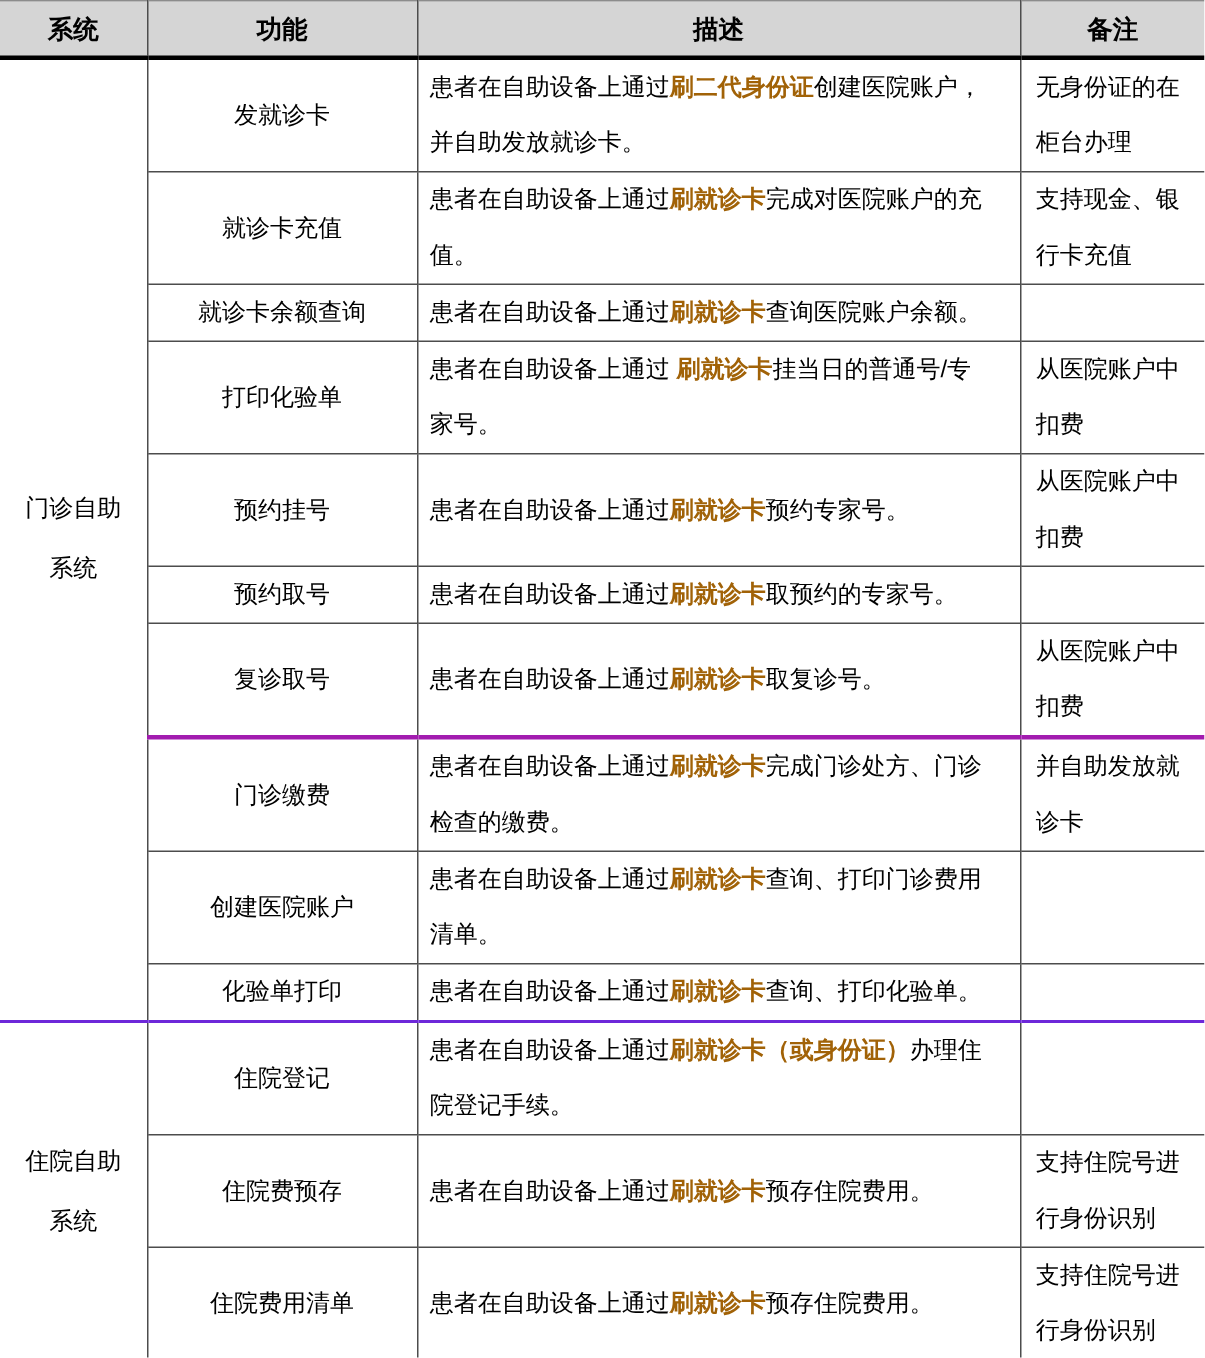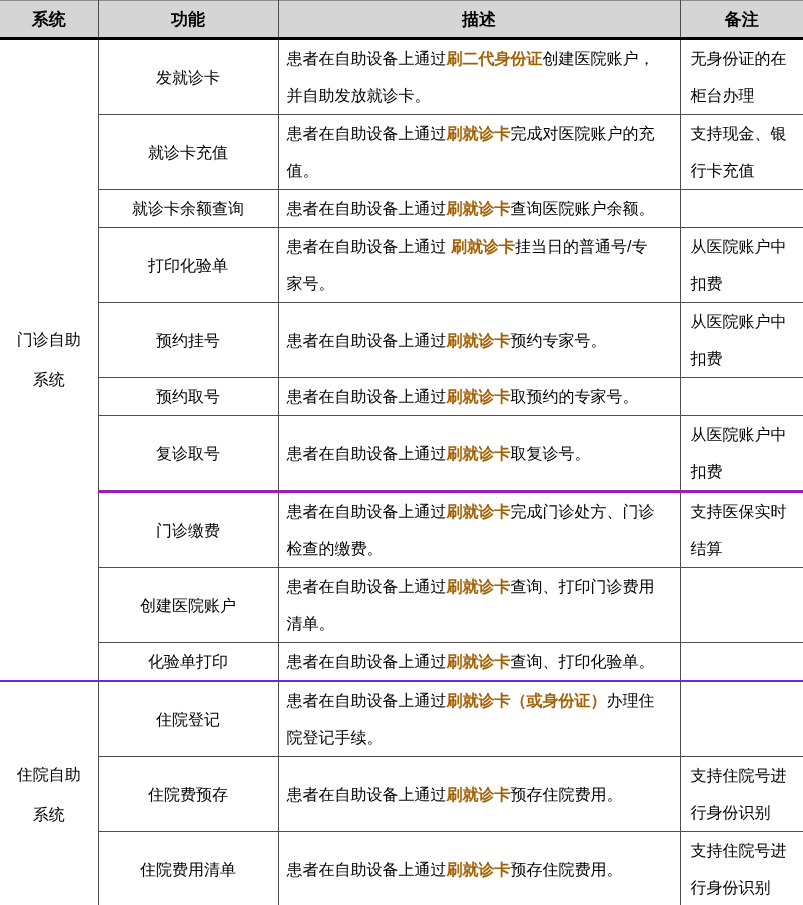--- a/index.html
+++ b/index.html
@@ -135,21 +135,21 @@
 
   <tr class="plain-row">
     <td class="func-cell">复诊取号</td>
     <td class="desc-cell"><span class="d-pre">患者在自助设备上通过</span><b class="d-bold">刷就诊卡</b><span class="d-post">取复诊号。</span></td>
     <td class="remark-cell">从医院账户中扣费</td>
   </tr>
 
   <tr class="plain-row page-break">
     <td class="func-cell">门诊缴费</td>
     <td class="desc-cell"><span class="d-pre">患者在自助设备上通过</span><b class="d-bold">刷就诊卡</b><span class="d-post">完成门诊处方、门诊检查的缴费。</span></td>
-    <td class="remark-cell">支持医保实时结算</td>
+    <td class="remark-cell">并自助发放就诊卡</td>
   </tr>
 
   <tr class="plain-row">
     <td class="func-cell">创建医院账户</td>
     <td class="desc-cell"><span class="d-pre">患者在自助设备上通过</span><b class="d-bold">刷就诊卡</b><span class="d-post">查询、打印门诊费用清单。</span></td>
     <td class="remark-cell"></td>
   </tr>
 
   <tr class="plain-row">
     <td class="func-cell">化验单打印</td>

